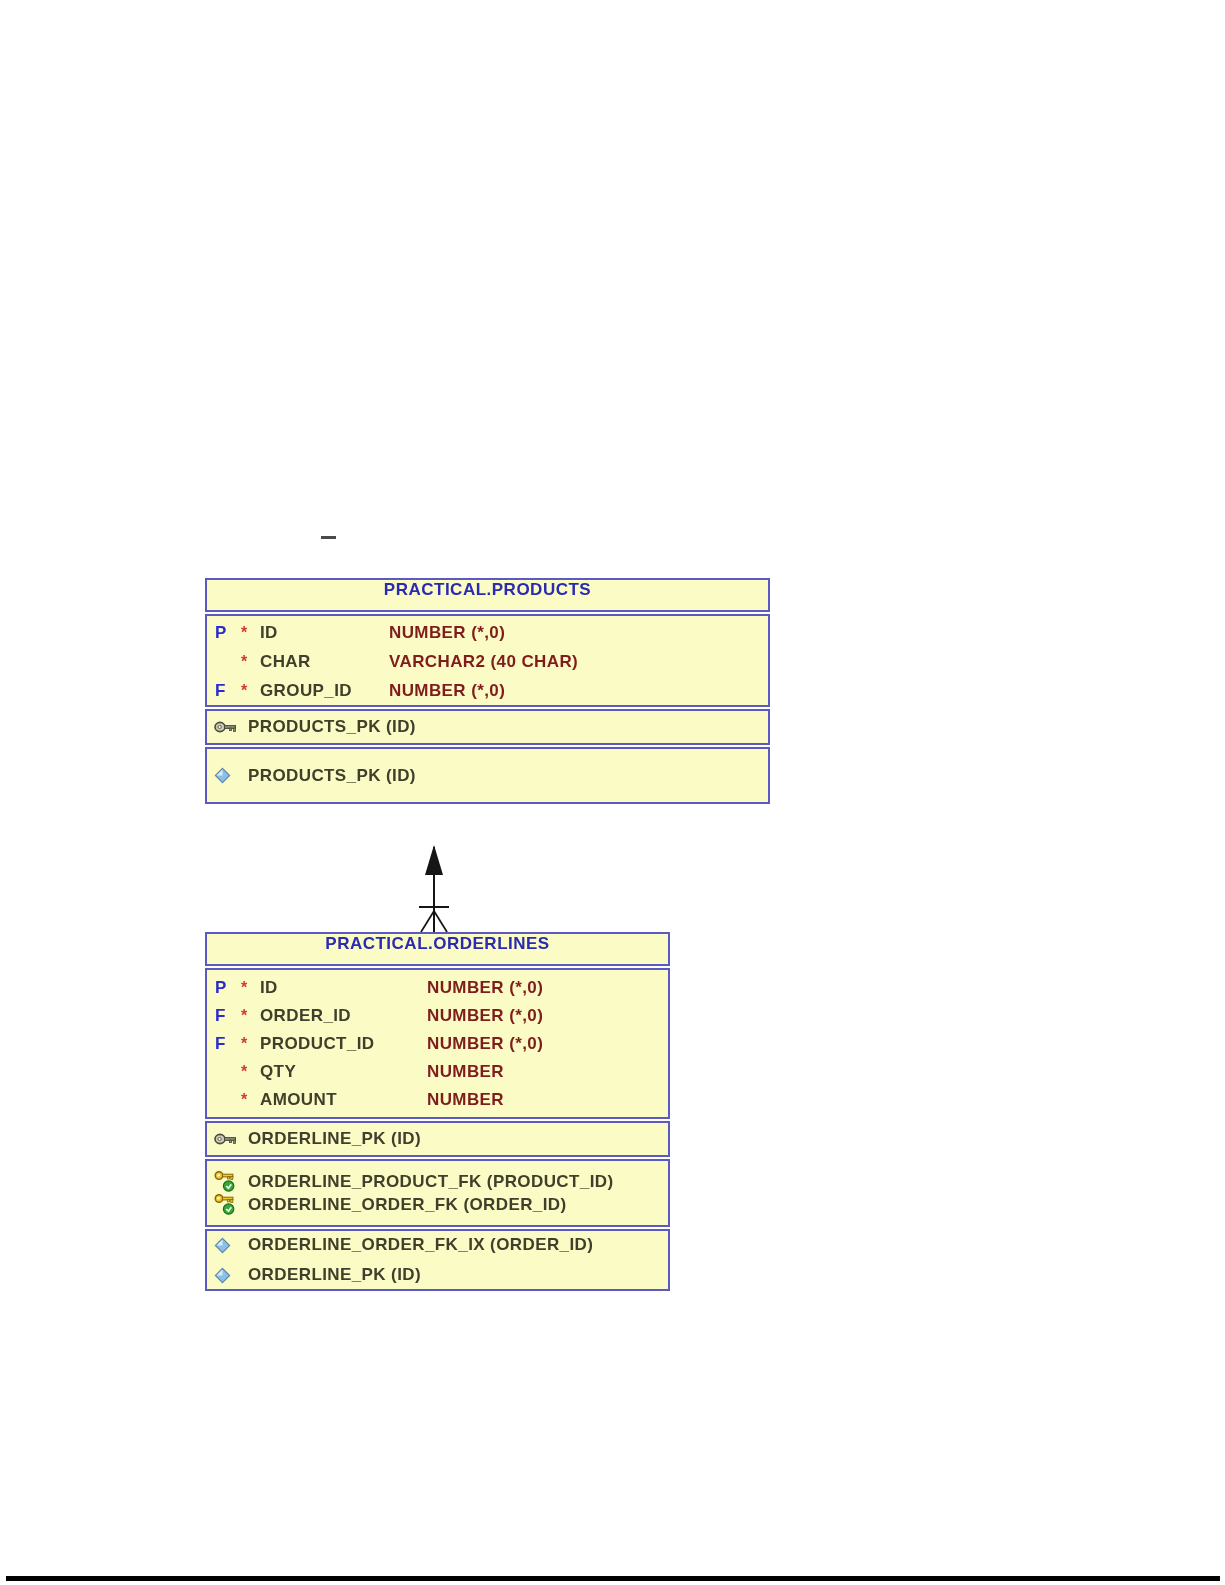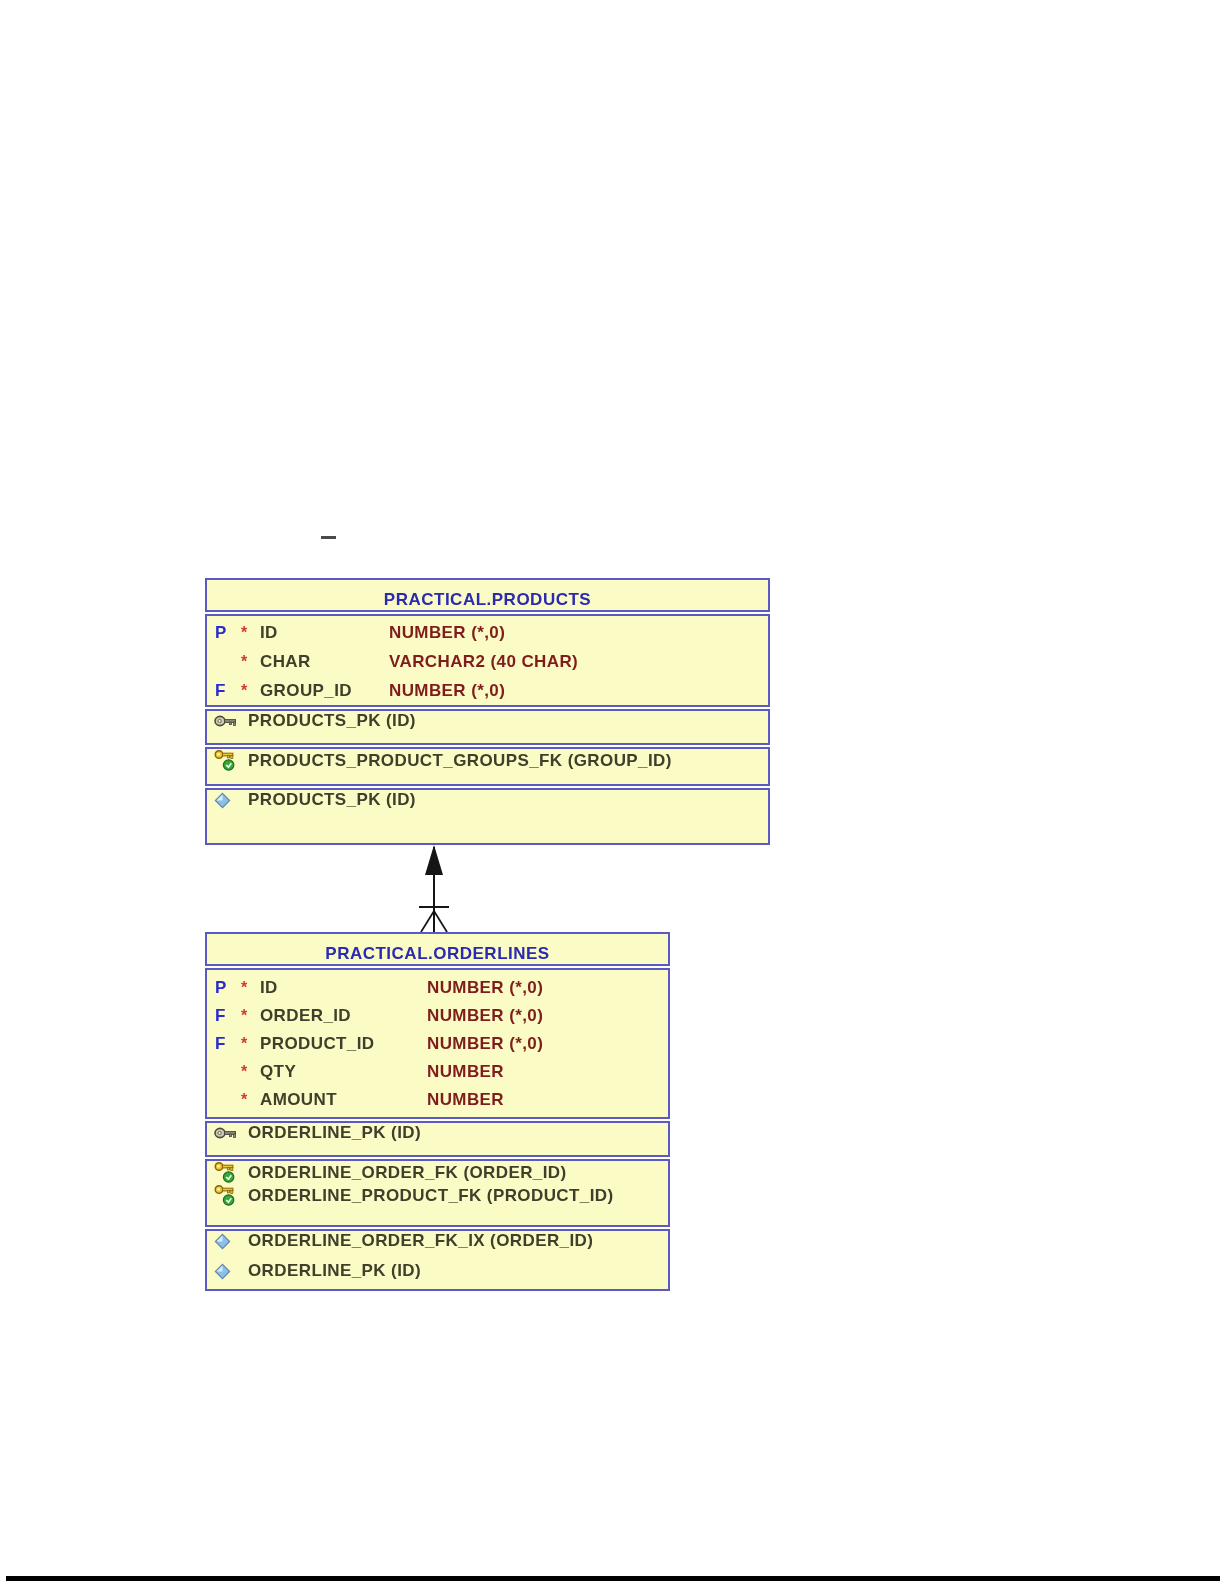--- a/index.html
+++ b/index.html
@@ -3,39 +3,39 @@
 <meta charset="utf-8">
 <style>
   html,body{margin:0;padding:0;background:#ffffff;}
   body{width:1225px;height:1585px;font-family:"Liberation Sans",sans-serif;}
   .canvas{position:relative;width:1225px;height:1585px;overflow:hidden;background:#ffffff;}
 
   
   .etable{position:absolute;}
   .sect{box-sizing:border-box;background:#fbfbc5;border:2px solid #5a5ac2;margin-bottom:2px;overflow:hidden;}
   .sect:last-child{margin-bottom:0;}
-  .sect.hd{display:flex;align-items:flex-end;justify-content:center;
+  .sect.hd{display:flex;align-items:flex-start;justify-content:center;
            font-weight:bold;font-size:17px;letter-spacing:.5px;color:#2a2ab2;}
 
   .crow{display:flex;align-items:center;position:relative;padding-left:8px;
         font-weight:bold;font-size:17px;letter-spacing:.4px;color:#3f3f2c;white-space:nowrap;}
   .t-products .crow{height:29px;}
   .t-orderlines .crow{height:28px;}
   .k{display:inline-block;width:26px;color:#2b2bd0;}
   .req{display:inline-block;width:19px;color:#d23a2e;font-size:16px;}
   .ctype{position:absolute;color:#7f1d1d;}
   .t-products .ctype{left:182px;}
   .t-orderlines .ctype{left:220px;}
 
   .irow{display:flex;align-items:center;padding-left:7px;
         font-weight:bold;font-size:17px;letter-spacing:.4px;color:#3f3f2c;white-space:nowrap;}
   .irow .ic{width:26px;margin-right:8px;display:flex;align-items:center;flex:0 0 26px;}
 
   .cols{display:flex;flex-direction:column;justify-content:flex-start;padding-top:2px;}
-  .vcenter{display:flex;flex-direction:column;justify-content:flex-start;}
+  .vcenter{display:flex;flex-direction:column;justify-content:center;}
 
   .connector{position:absolute;}
   .stray-mark{position:absolute;background:#4a4a4a;}
   .bottom-rule{position:absolute;background:#000000;}
 </style>
 </head>
 <body>
 
 <div class="canvas">
 
@@ -76,36 +76,20 @@
             <ellipse cx="5.6" cy="7" rx="1.7" ry="1.5" fill="#fbfbc5" stroke="#4a4a3e" stroke-width="0.8"></ellipse>
             <rect x="10.5" y="5.6" width="11" height="2.8" fill="#8d8d7c" stroke="#4a4a3e" stroke-width="1"></rect>
             <rect x="15.5" y="8" width="2" height="2.6" fill="#8d8d7c" stroke="#4a4a3e" stroke-width="0.8"></rect>
             <rect x="19.5" y="8" width="2" height="3.4" fill="#8d8d7c" stroke="#4a4a3e" stroke-width="0.8"></rect>
           </svg>
         </span>
         <span>PRODUCTS_PK (ID)</span>
       </div>
     </div>
 
-    <div class="sect vcenter" style="height:39px;">
-      <div class="irow">
-        <span class="ic">
-          <svg width="23" height="23" viewBox="0 0 23 23">
-            <circle cx="5" cy="5.5" r="3.8" fill="#eec832" stroke="#8a6508" stroke-width="1.4"></circle>
-            <circle cx="4.7" cy="5.3" r="1.3" fill="#fbfbc5"></circle>
-            <rect x="8.4" y="4.2" width="10.5" height="2.7" fill="#eec832" stroke="#8a6508" stroke-width="1"></rect>
-            <rect x="13.5" y="6.5" width="2" height="2.4" fill="#eec832" stroke="#8a6508" stroke-width="0.8"></rect>
-            <rect x="16.8" y="6.5" width="2" height="3" fill="#eec832" stroke="#8a6508" stroke-width="0.8"></rect>
-            <circle cx="14.6" cy="16" r="5.2" fill="#3aa53a" stroke="#187018" stroke-width="1.2"></circle>
-            <polyline points="12.2,16 14.4,18.2 17.3,14.2" fill="none" stroke="#eaffea" stroke-width="1.7"></polyline>
-          </svg>
-        </span>
-        <span>PRODUCTS_PRODUCT_GROUPS_FK (GROUP_ID)</span>
-      </div>
-    </div>
 
     <div class="sect vcenter" style="height:57px;">
       <div class="irow">
         <span class="ic">
           <svg width="17" height="17" viewBox="0 0 18 18">
             <path d="M9 1.5 L16.5 9 L9 16.5 L1.5 9 Z" fill="#8cc0e4" stroke="#5f87a8" stroke-width="1.3"></path>
             <path d="M9 2.6 L2.6 9 L9 9 Z" fill="#d6ecfa"></path>
           </svg>
         </span>
         <span>PRODUCTS_PK (ID)</span>
@@ -184,35 +168,35 @@
           <svg width="23" height="23" viewBox="0 0 23 23">
             <circle cx="5" cy="5.5" r="3.8" fill="#eec832" stroke="#8a6508" stroke-width="1.4"></circle>
             <circle cx="4.7" cy="5.3" r="1.3" fill="#fbfbc5"></circle>
             <rect x="8.4" y="4.2" width="10.5" height="2.7" fill="#eec832" stroke="#8a6508" stroke-width="1"></rect>
             <rect x="13.5" y="6.5" width="2" height="2.4" fill="#eec832" stroke="#8a6508" stroke-width="0.8"></rect>
             <rect x="16.8" y="6.5" width="2" height="3" fill="#eec832" stroke="#8a6508" stroke-width="0.8"></rect>
             <circle cx="14.6" cy="16" r="5.2" fill="#3aa53a" stroke="#187018" stroke-width="1.2"></circle>
             <polyline points="12.2,16 14.4,18.2 17.3,14.2" fill="none" stroke="#eaffea" stroke-width="1.7"></polyline>
           </svg>
         </span>
-        <span>ORDERLINE_ORDER_FK (ORDER_ID)</span>
+        <span>ORDERLINE_PRODUCT_FK (PRODUCT_ID)</span>
       </div>
       <div class="irow">
         <span class="ic">
           <svg width="23" height="23" viewBox="0 0 23 23">
             <circle cx="5" cy="5.5" r="3.8" fill="#eec832" stroke="#8a6508" stroke-width="1.4"></circle>
             <circle cx="4.7" cy="5.3" r="1.3" fill="#fbfbc5"></circle>
             <rect x="8.4" y="4.2" width="10.5" height="2.7" fill="#eec832" stroke="#8a6508" stroke-width="1"></rect>
             <rect x="13.5" y="6.5" width="2" height="2.4" fill="#eec832" stroke="#8a6508" stroke-width="0.8"></rect>
             <rect x="16.8" y="6.5" width="2" height="3" fill="#eec832" stroke="#8a6508" stroke-width="0.8"></rect>
             <circle cx="14.6" cy="16" r="5.2" fill="#3aa53a" stroke="#187018" stroke-width="1.2"></circle>
             <polyline points="12.2,16 14.4,18.2 17.3,14.2" fill="none" stroke="#eaffea" stroke-width="1.7"></polyline>
           </svg>
         </span>
-        <span>ORDERLINE_PRODUCT_FK (PRODUCT_ID)</span>
+        <span>ORDERLINE_ORDER_FK (ORDER_ID)</span>
       </div>
     </div>
 
     <div class="sect vcenter" style="height:62px;gap:10px;">
       <div class="irow">
         <span class="ic">
           <svg width="17" height="17" viewBox="0 0 18 18">
             <path d="M9 1.5 L16.5 9 L9 16.5 L1.5 9 Z" fill="#8cc0e4" stroke="#5f87a8" stroke-width="1.3"></path>
             <path d="M9 2.6 L2.6 9 L9 9 Z" fill="#d6ecfa"></path>
           </svg>

